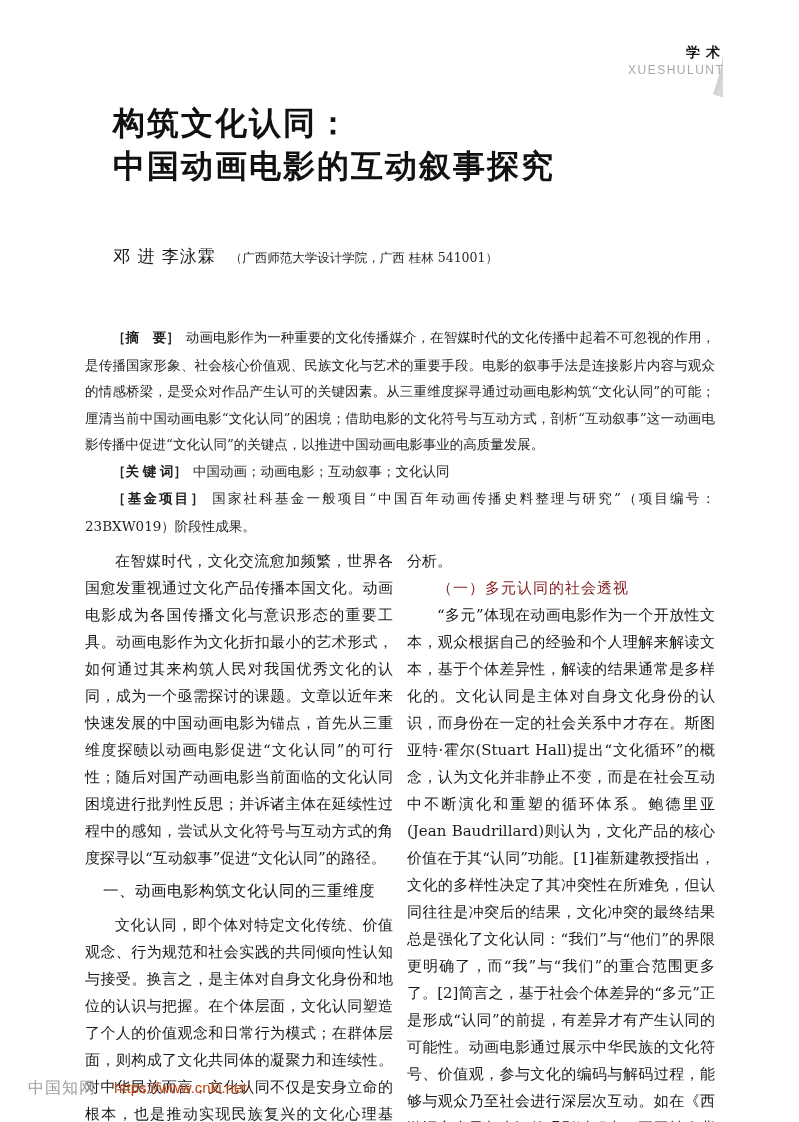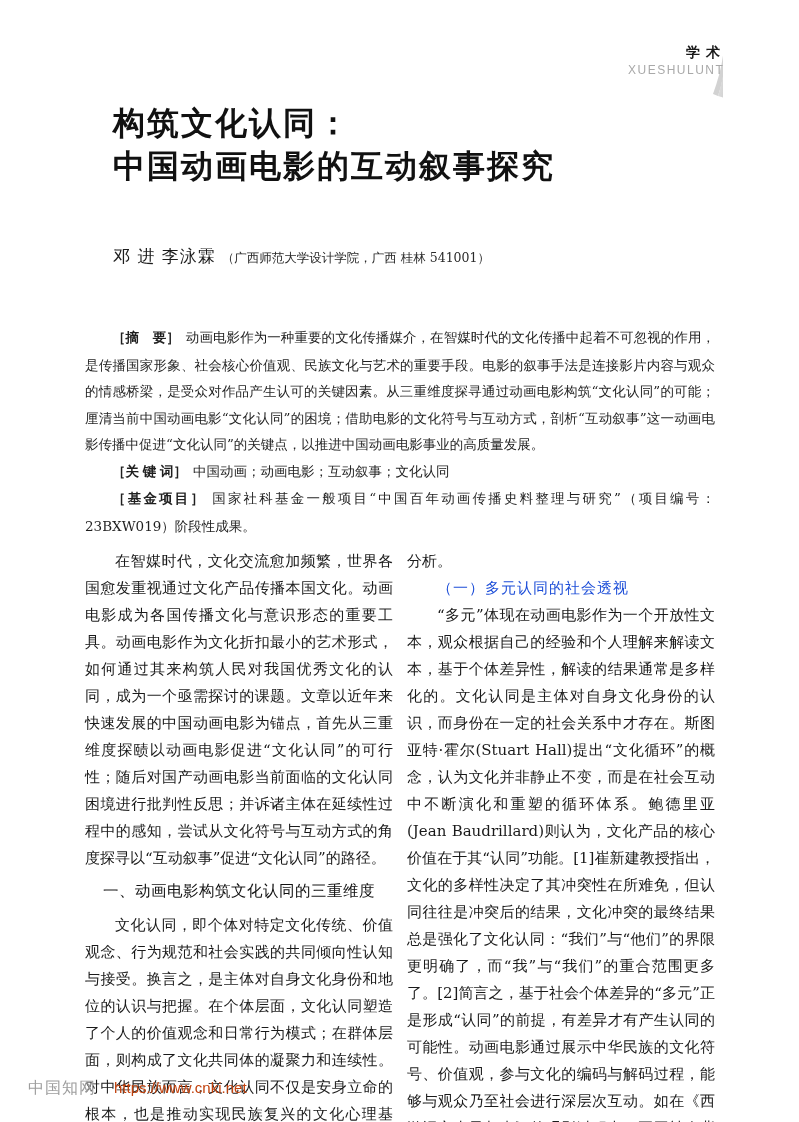--- a/index.html
+++ b/index.html
@@ -27,21 +27,21 @@
     white-space:nowrap;
   }
   
   .title{
     position:absolute;left:113px;top:102px;margin:0;
     font-family:"Liberation Sans","DejaVu Sans",sans-serif;
     font-size:32px;font-weight:700;line-height:43px;
     letter-spacing:2px;color:#111;
   }
   .authors{position:absolute;left:113px;top:245px;white-space:nowrap;}
-  .author-names{font-size:17px;letter-spacing:1px;color:#1c1c1c;margin-right:6px;}
+  .author-names{font-size:17px;letter-spacing:1px;color:#1c1c1c;margin-right:14px;}
   .affiliation{font-size:12.5px;color:#2a2a2a;}
   
   .meta{position:absolute;left:85px;top:324px;width:630px;}
   .meta-para{
     margin:0;font-size:13.5px;line-height:26.5px;
     text-align:justify;text-indent:2em;color:#1f1f1f;
   }
   .meta-label{font-weight:700;font-family:"Liberation Sans",sans-serif;margin-right:6px;}
   
   .columns{
@@ -55,21 +55,21 @@
   }
   .para.no-indent{text-indent:0;}
   .section-heading{
     margin:9px 0 10px 0;
     font-family:"Liberation Sans","DejaVu Sans",sans-serif;
     font-size:15.5px;font-weight:400;text-align:center;
     color:#111;letter-spacing:0.5px;
   }
   .subheading{
     margin:0;font-size:15px;line-height:27px;text-indent:2em;
-    color:#1d4ed8;letter-spacing:1px;
+    color:#7f1d1d;letter-spacing:1px;
   }
   
   .footer{position:absolute;left:28px;top:1078px;white-space:nowrap;}
   .site{
     font-family:"Liberation Sans",sans-serif;
     font-size:16px;color:#9d9d9d;letter-spacing:1px;margin-right:18px;
   }
   .url{font-family:"Liberation Sans",sans-serif;font-size:15px;color:#c2410c;}
   .page-number{
     position:absolute;left:754px;top:1063px;

